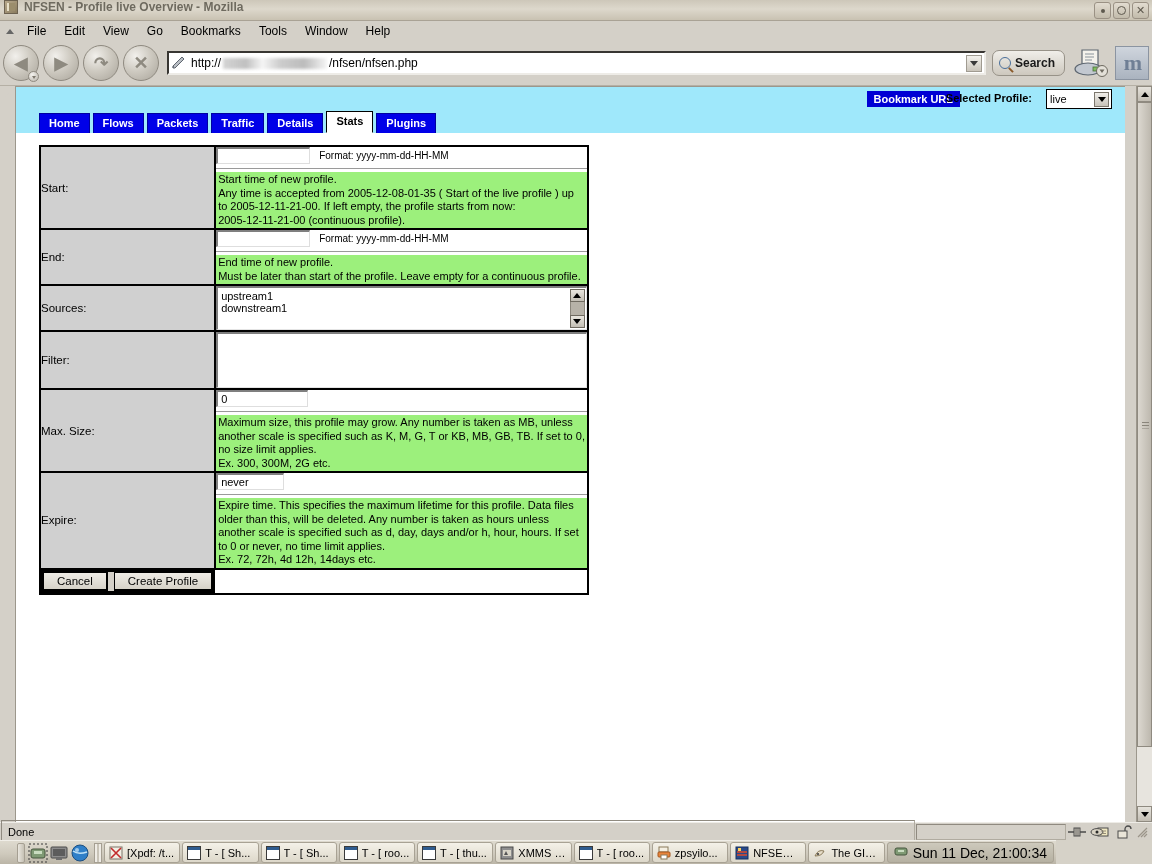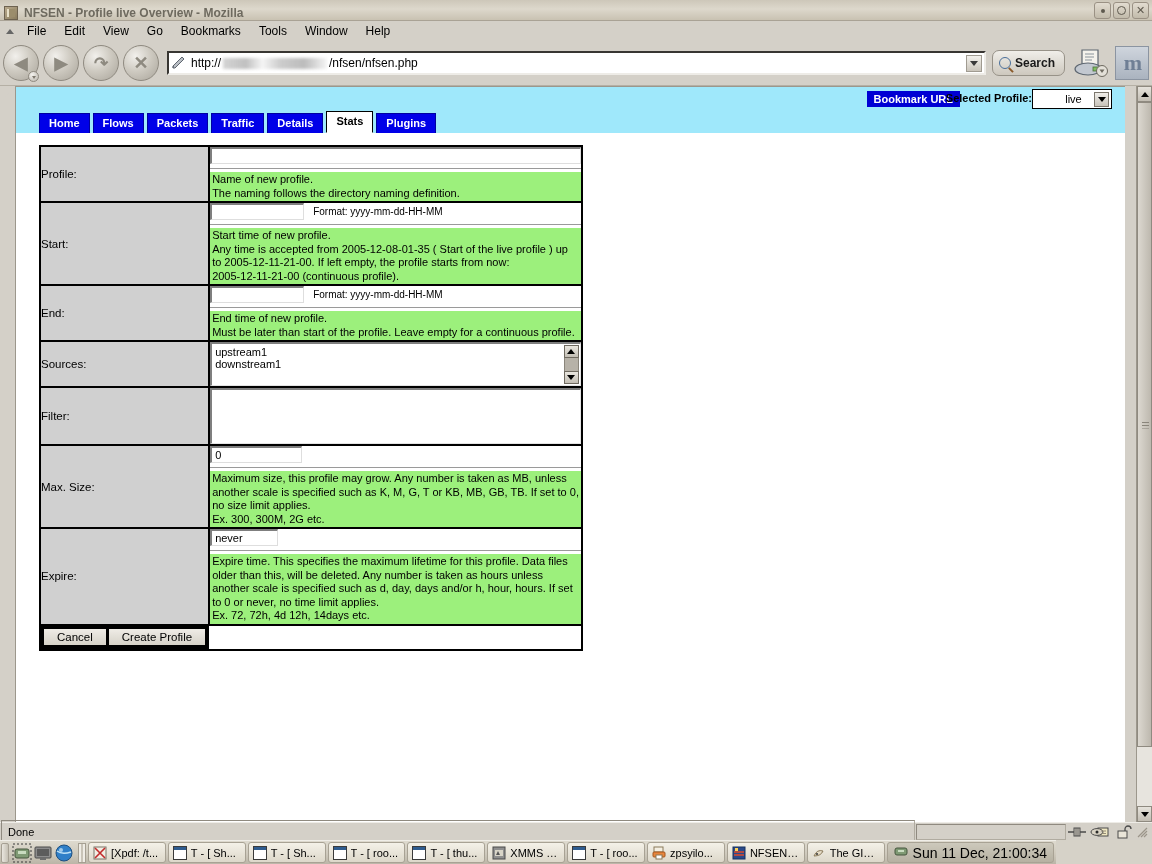--- a/index.html
+++ b/index.html
@@ -14,21 +14,21 @@
   
   #window {
     position: absolute; left:0; top:0; width:1152px; height:840px;
     background: #d4d0c8;
   }
   .titlebar {
     position: relative;
     height: 21px;
     background: linear-gradient(to bottom, #cdc7b9 0%, #ddd8cc 45%, #c9c2b2 100%);
     border-bottom: 1px solid #a9a295;
-    display: flex; align-items: flex-end;
+    display: flex; align-items: flex-start;
   }
   .title-icon {
     width: 14px; height: 14px; margin-left: 4px; margin-right: 6px;
     background: linear-gradient(135deg,#b8a98c,#8a7c5e);
     border: 1px solid #6d6250;
     position: relative; flex: none;
   }
   .title-icon::after{
     content:""; position:absolute; left:2px; top:2px; right:2px; bottom:2px;
     background:
@@ -209,24 +209,24 @@
     position:absolute; right:165px; top:4px;
     background:#0000d4; color:#fff; font-size:11px; font-weight:bold;
     padding:2px 7px; white-space:nowrap;
   }
   .sel-prof-label {
     position:absolute; right:93px; top:5px;
     font-size:11px; font-weight:bold; color:#000; white-space:nowrap;
   }
   .prof-select {
     position:absolute; right:13px; top:2px;
-    width:80px; height:20px; background:#fff;
+    width:66px; height:20px; background:#fff;
     border:1px solid #000;
     display:flex; align-items:center; padding-left:3px;
-    font-size:11px; color:#000;justify-content:center;
+    font-size:11px; color:#000;
   }
   .prof-select .sarrow {
     position:absolute; right:2px; top:2px; width:15px; height:15px;
     background:linear-gradient(to bottom,#f0eeea,#c8c3b9);
     border:1px solid #7c776d;
     display:flex;align-items:center;justify-content:center;
   }
   .prof-select .sarrow::after{
     content:"";width:0;height:0;border-left:4px solid transparent;border-right:4px solid transparent;border-top:5px solid #000;
   }
@@ -301,21 +301,21 @@
     background:#d4d0c8; display:flex; flex-direction:column;
   }
   .lb-scroll .b {
     height:13px; background:linear-gradient(to bottom,#e9e6df,#c3beb4);
     border:1px solid #6f6a60; display:flex;align-items:center;justify-content:center;
   }
   .lb-scroll .b .u{width:0;height:0;border-left:4px solid transparent;border-right:4px solid transparent;border-bottom:5px solid #000;}
   .lb-scroll .b .d{width:0;height:0;border-left:4px solid transparent;border-right:4px solid transparent;border-top:5px solid #000;}
   .lb-scroll .t { flex:1; background:#b7b2a8; border-left:1px solid #8a857b; border-right:1px solid #8a857b;}
 
-  .btnrow { padding:4px 4px 4px 4px; background:#d4d0c8; display:flex; }
+  .btnrow { padding:4px 4px 4px 4px; background:#d4d0c8; display:flex; gap:6px; }
   .formbtn {
     background: linear-gradient(to bottom,#efece6,#d6d2c8);
     border:1px solid #000;
     border-right-width:2px; border-bottom-width:2px;
     font-size:11.5px; color:#000; padding:2px 13px;
     white-space:nowrap;
   }
 
   
   .statusbar {
@@ -334,21 +334,21 @@
     border:1px solid #b0aba0; border-top-color:#8f8a80; border-left-color:#8f8a80;
   }
   .status-icons { display:flex; align-items:center; gap:3px; padding-right:4px; }
   .sicon { width:20px;height:14px; position:relative; }
 
   
   #taskbar {
     position:absolute; left:0; top:840px; width:1056px; height:24px;
     background: linear-gradient(to bottom,#dedacf 0%,#cfcabd 55%,#bbb5a7 100%);
     border-top:1px solid #f0eee8;
-    display:flex; align-items:center;
+    display:flex; align-items:center;padding-left:16px;
   }
   .tb-edge {
     width:8px;height:20px;margin:0 1px;
     background: linear-gradient(to right,#e9e6de,#c5c0b4);
     border:1px solid #a59f92; border-radius:2px;
   }
   .launchers { display:flex; align-items:center; gap:1px; padding:0 2px; }
   .launch { width:20px;height:20px; position:relative; }
   .tb-sep {
     width:8px;height:20px;margin:0 2px;
@@ -480,31 +480,20 @@
           <div class="tab">Traffic</div>
           <div class="tab">Details</div>
           <div class="tab active">Stats</div>
           <div class="tab">Plugins</div>
         </div>
       </div>
 
       <div class="form-area">
         <table class="ptable">
           <tbody>
-              <tr>
-            <td class="lbl">Profile:</td>
-            <td class="fld">
-              <div class="txtinput"></div>
-              <div class="hr-thin"></div>
-              <div class="helpbox">
-                <div>Name of new profile.</div>
-                <div>The naming follows the directory naming definition.</div>
-              </div>
-            </td>
-          </tr>
 
 
           <tr>
             <td class="lbl">Start:</td>
             <td class="fld">
               <div class="row-inline">
                 <div class="txtinput" style="width:94px"></div>
                 <span class="fmt-text">Format: yyyy-mm-dd-HH-MM</span>
               </div>
               <div class="hr-thin"></div>

